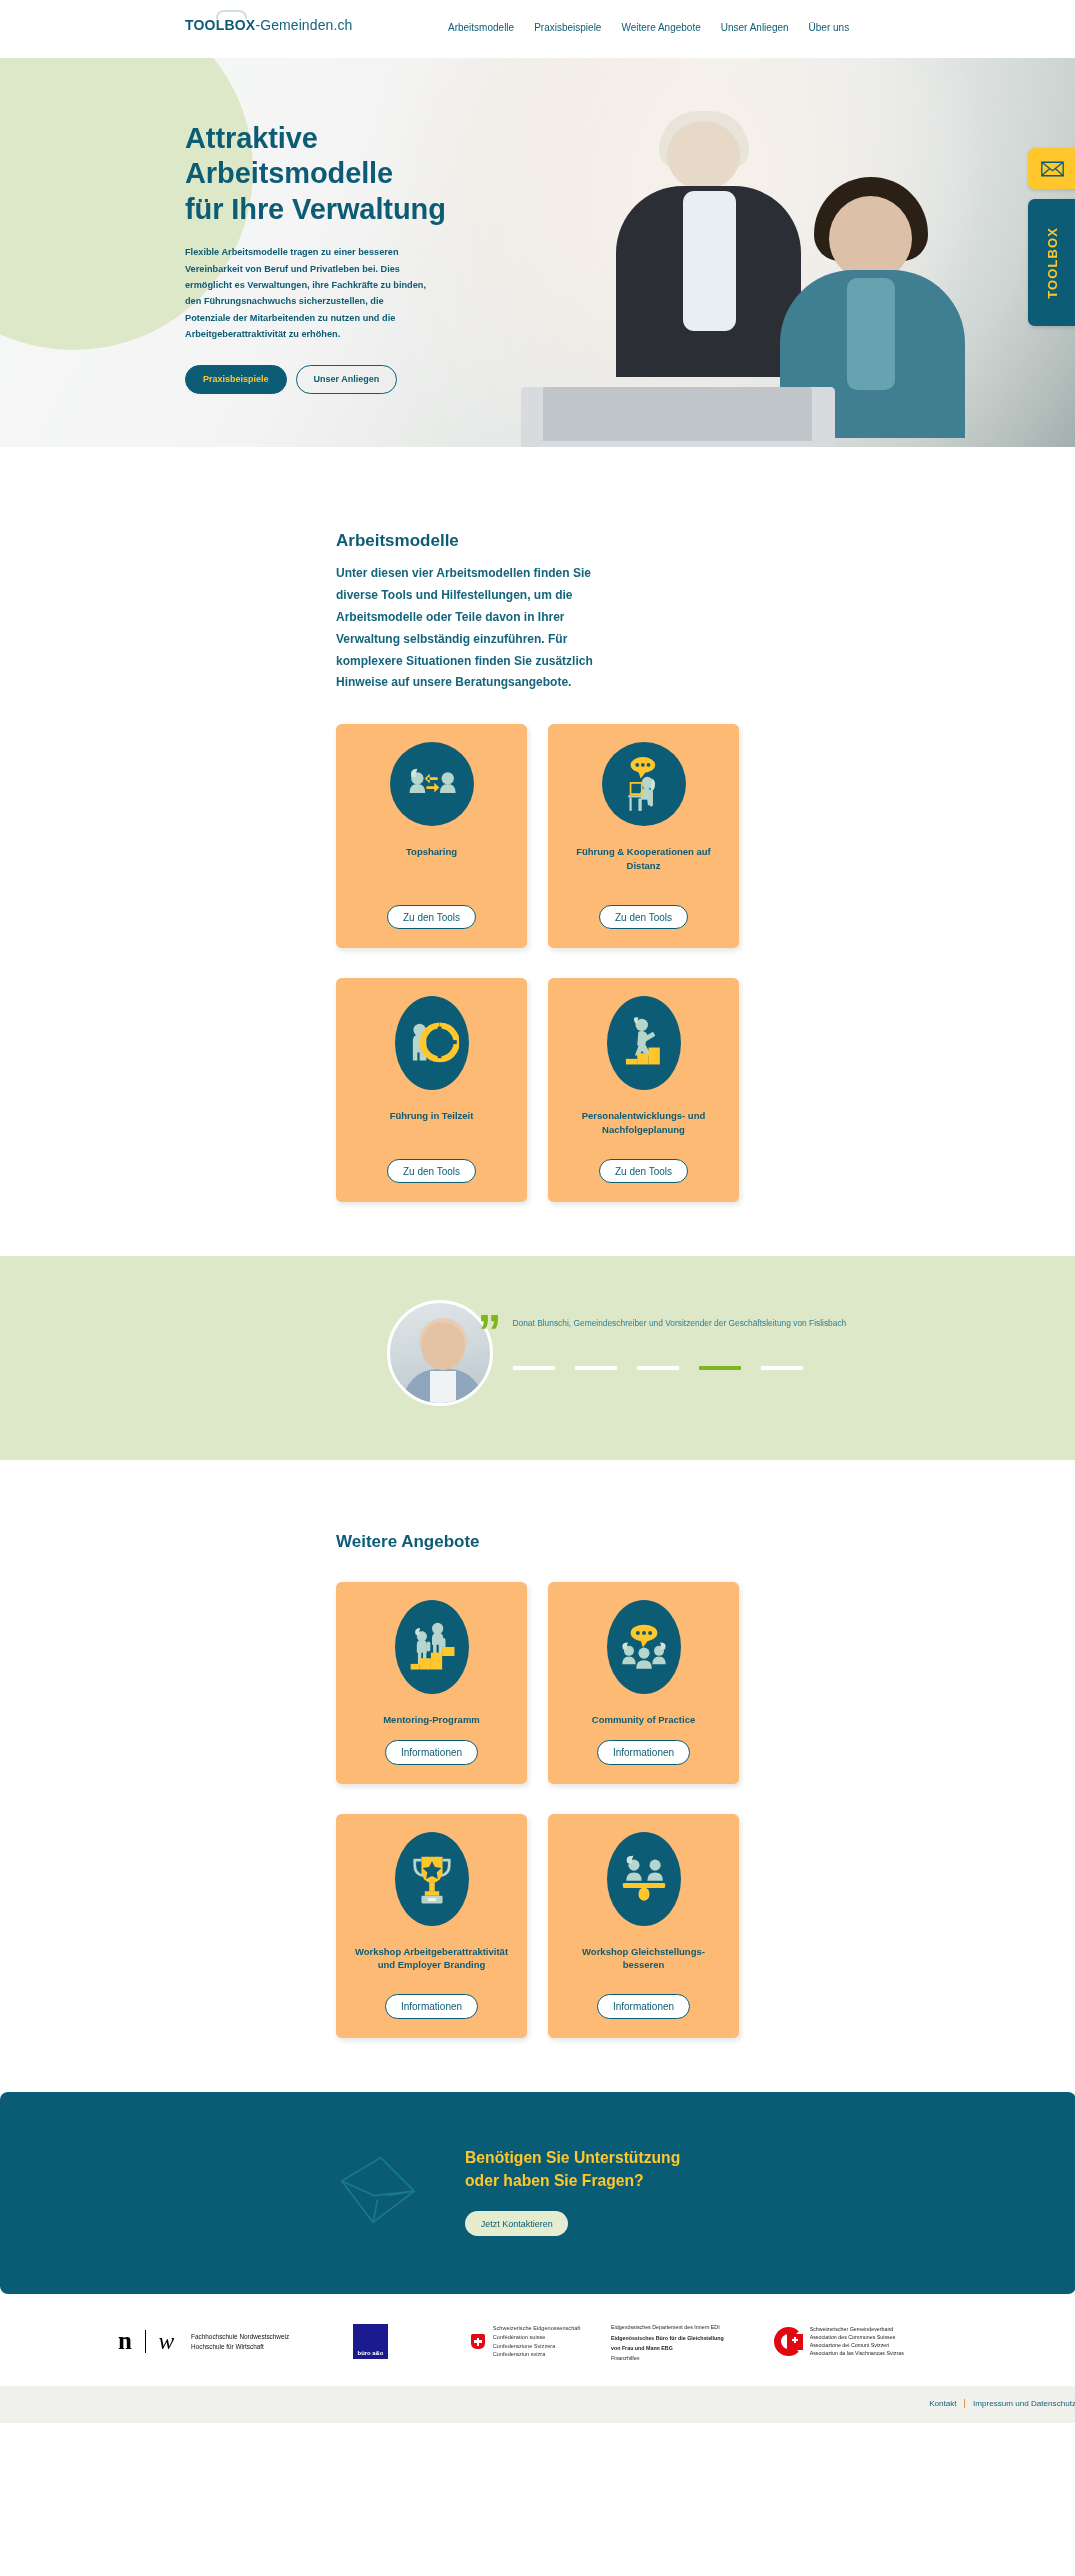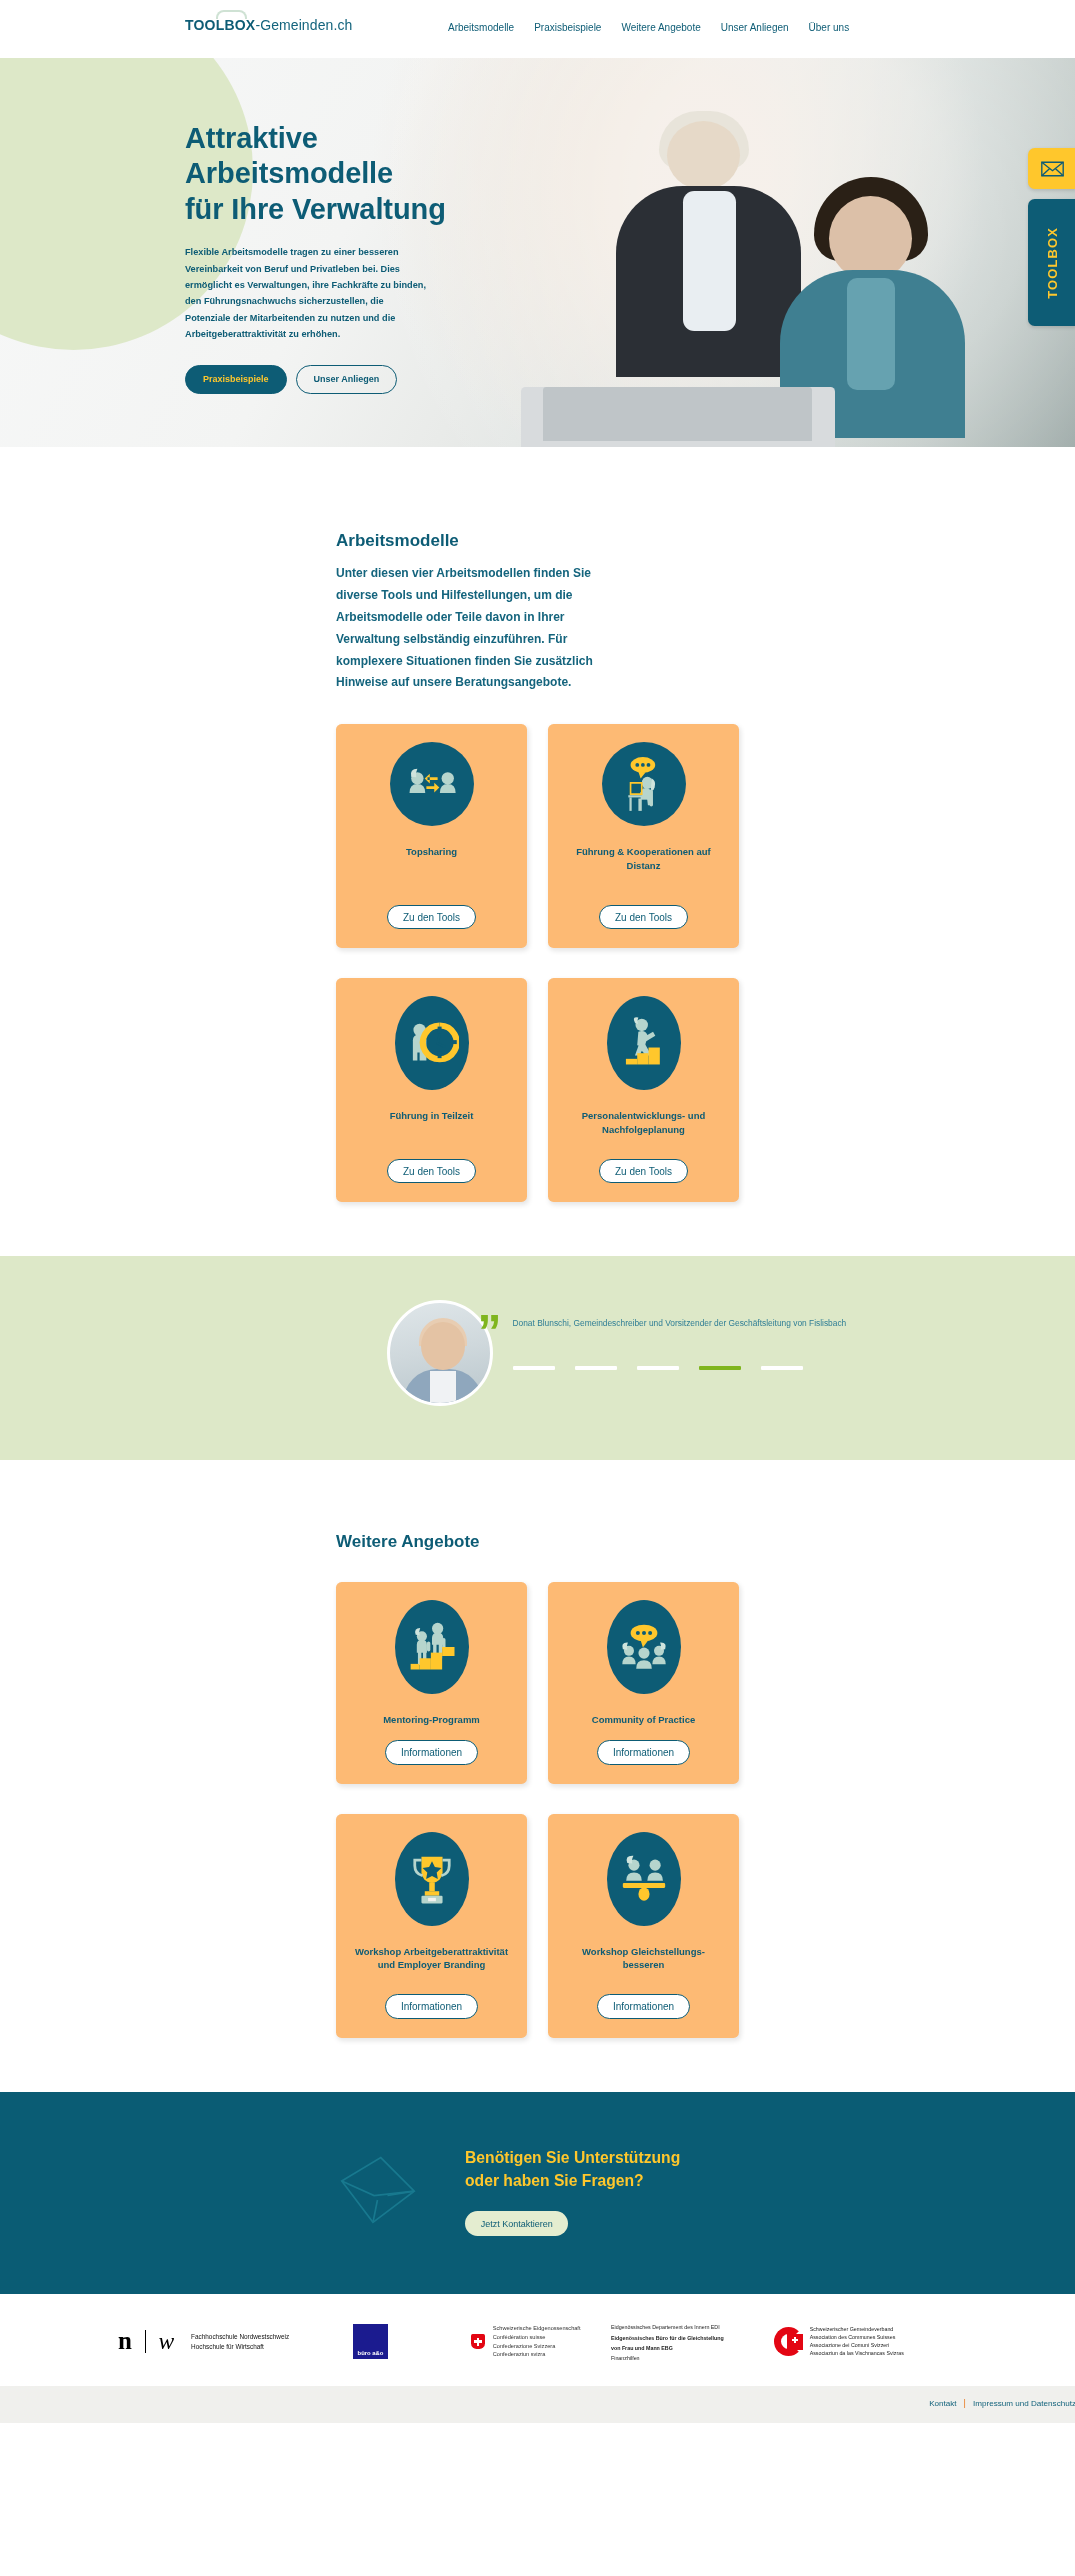--- a/index.html
+++ b/index.html
@@ -92,21 +92,21 @@
   .quote-body{padding-top:3.4px;}
   .qmark{font-size:48px;line-height:.6;color:#7fb51e;font-weight:700;position:absolute;margin-left:-35px;margin-top:14.6px;}
   .quote-text{font-size:13.4px;line-height:1.52;font-weight:700;color:#0d5c75;max-width:392px;}
   .quote-attr{margin-top:13.4px;font-size:8.4px;line-height:1.6;color:#2f7e95;max-width:392px;}
   .quote-btns{margin-top:25px;display:flex;gap:9px;}
   .dots{margin-top:36px;display:flex;gap:20px;}
   .dot{width:42px;height:3.4px;background:#ffffff;border-radius:1.1px;cursor:pointer;}
   .dot.active{background:#7fb51e;}
 
   
-  .cta{background:#0a5c74;margin-top:54px;padding:54px 0 58px;display:flex;justify-content:center;}
+  .cta{background:#0a5c74;margin-top:54px;padding:54px 0 58px;display:flex;justify-content:center;border-radius:8px;}
   .cta-inner{width:706px;padding-left:151px;display:flex;align-items:center;gap:45px;}
   .cta-title{font-size:15.7px;line-height:1.5;font-weight:700;color:#ffc72c;}
   .cta .btn-light{margin-top:18px;}
 
   
   .footer{background:#fff;padding:27px 0 23.5px;}
   .flogos{width:874px;margin:0 auto;display:flex;align-items:center;gap:0;padding-left:17px;}
   .flogo{display:flex;align-items:center;gap:7.8px;}
   .fhw{display:flex;align-items:center;}
   .fhw .nw{font-family:"Liberation Serif",serif;font-size:25px;font-weight:700;color:#000;line-height:.9;}

